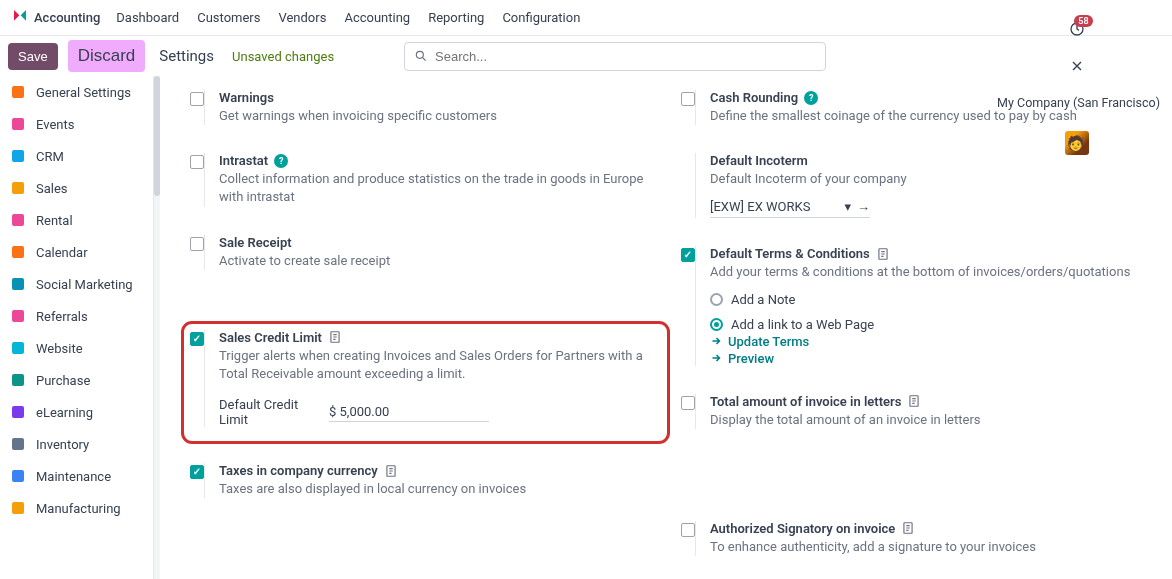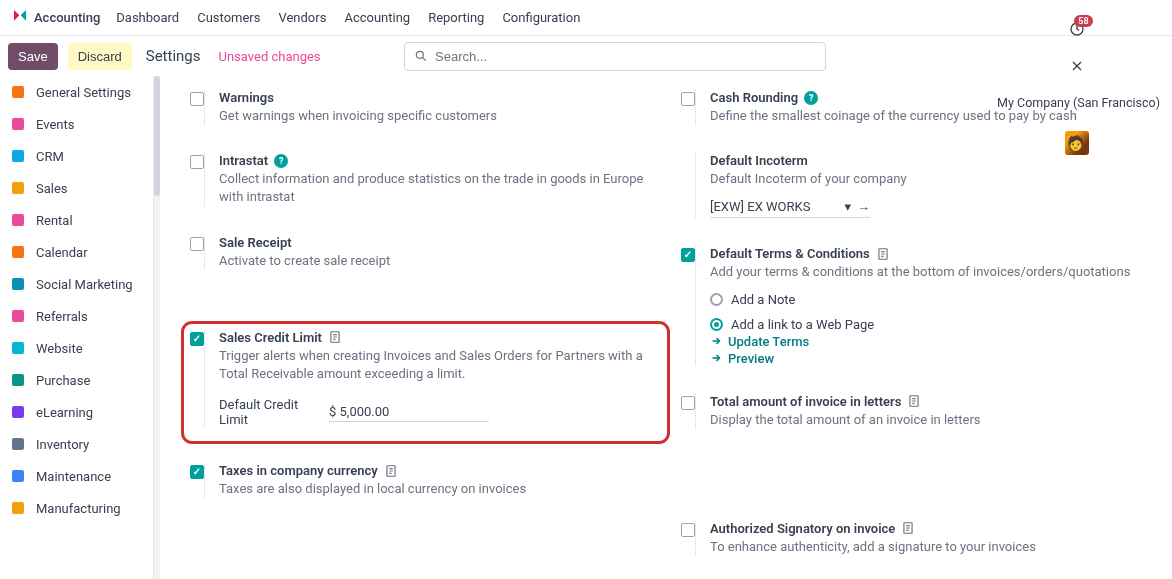--- a/index.html
+++ b/index.html
@@ -15,23 +15,23 @@
     .nav-icon { position: relative; display: inline-flex; align-items: center; color: #374151; }
     .nav-icon svg { width: 16px; height: 16px; }
     .red-dot { width: 8px; height: 8px; background: #dc2626; border-radius: 50%; }
     .badge { position: absolute; top: -6px; right: -8px; background: #c93e4f; color: #fff; font-size: 9px; font-weight: 600; border-radius: 8px; padding: 1px 4px; line-height: 1.2; min-width: 14px; text-align: center; }
     .company-name { font-size: 12.5px; color: #374151; margin-left: 4px; }
     .avatar { width: 24px; height: 24px; border-radius: 3px; background: linear-gradient(135deg, #f59e0b 30%, #78350f 70%); display:flex; align-items:center; justify-content:center; font-size:14px; }
     
     
     .action-bar { display: flex; align-items: center; height: 40px; padding: 0 8px; gap: 10px; }
     .btn-save { background: #714B67; color: #fff; border: none; border-radius: 4px; padding: 6px 10px; font-size: 13px; cursor: pointer; }
-    .btn-discard { background: #fef9c3; color: #374151; border: none; border-radius: 4px; padding: 6px 10px; font-size: 13px; cursor: pointer; }
+    .btn-discard { background: #f0abfc; color: #374151; border: none; border-radius: 4px; padding: 6px 10px; font-size: 17px; cursor: pointer; }
     .settings-title { font-size: 15px; color: #374151; margin-left: 4px; }
-    .unsaved { color: #ec4899; font-size: 13px; margin-left: 8px; }
+    .unsaved { color: #4d7c0f; font-size: 13px; margin-left: 8px; }
     .search-box { margin-left: auto; position: relative; width: 422px; margin-right: 338px; }
     .search-box input { width: 100%; border: 1px solid #d1d5db; border-radius: 4px; padding: 6px 10px 6px 30px; font-size: 13px; outline: none; }
     .search-box svg { position: absolute; left: 10px; top: 50%; transform: translateY(-50%); width: 14px; height: 14px; color: #6b7280; }
     
     
     .container { display: flex; height: calc(579px - 76px); }
     .sidebar { width: 154px; background: #fff; border-right: 1px solid #e5e7eb; overflow-y: auto; flex-shrink: 0; }
     .sidebar-item { display: flex; align-items: center; gap: 10px; padding: 8px 10px; font-size: 13px; color: #374151; cursor: pointer; }
     .sidebar-item .sb-icon { width: 16px; height: 16px; display: inline-flex; align-items: center; justify-content: center; }
     .scrollbar-track { width: 6px; background: #f3f4f6; position: relative; flex-shrink: 0; }

